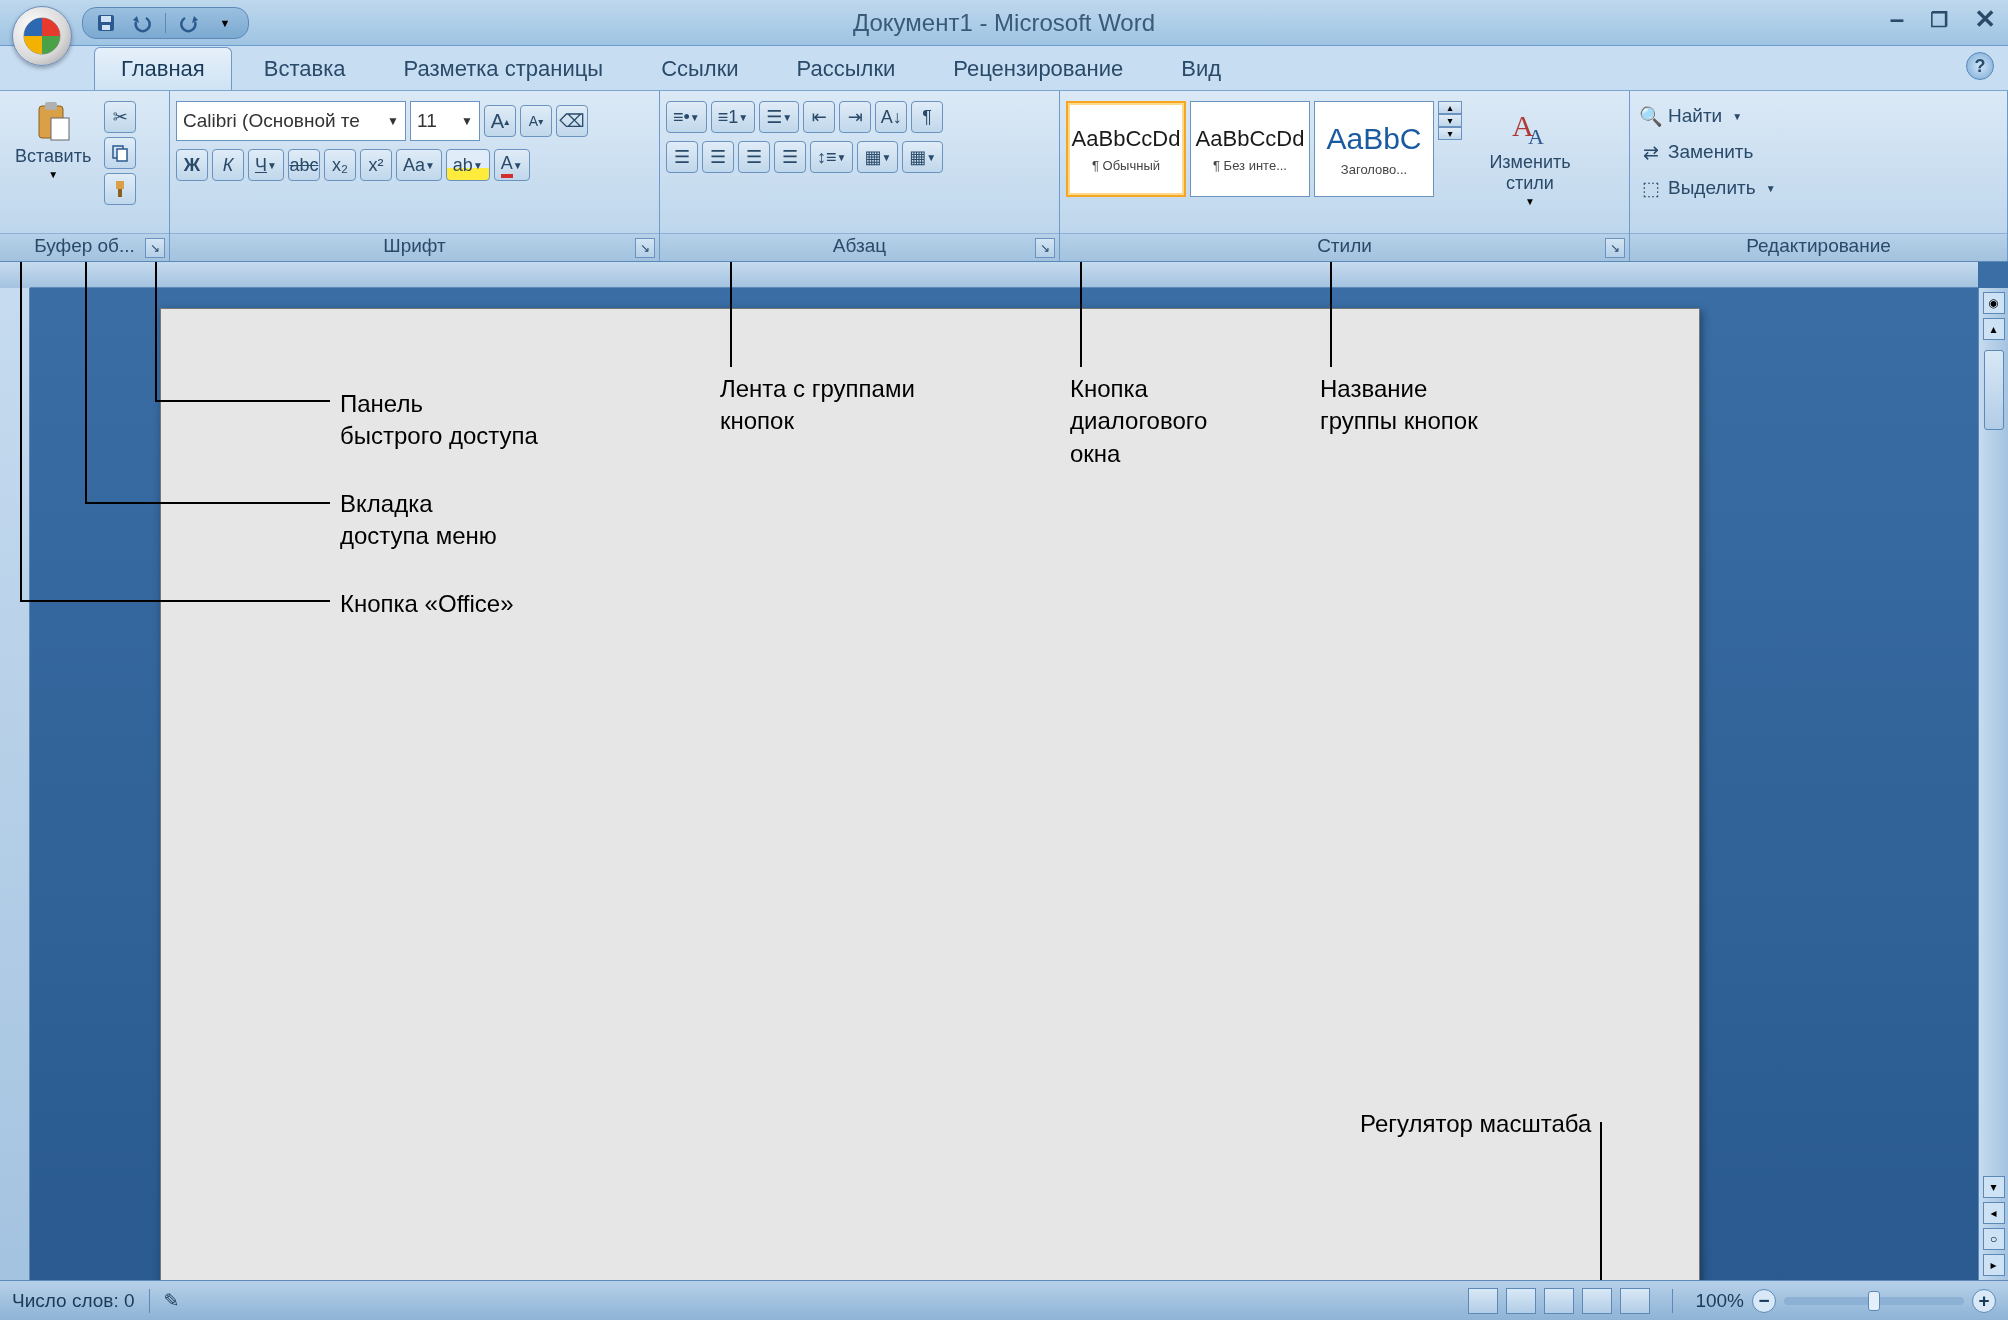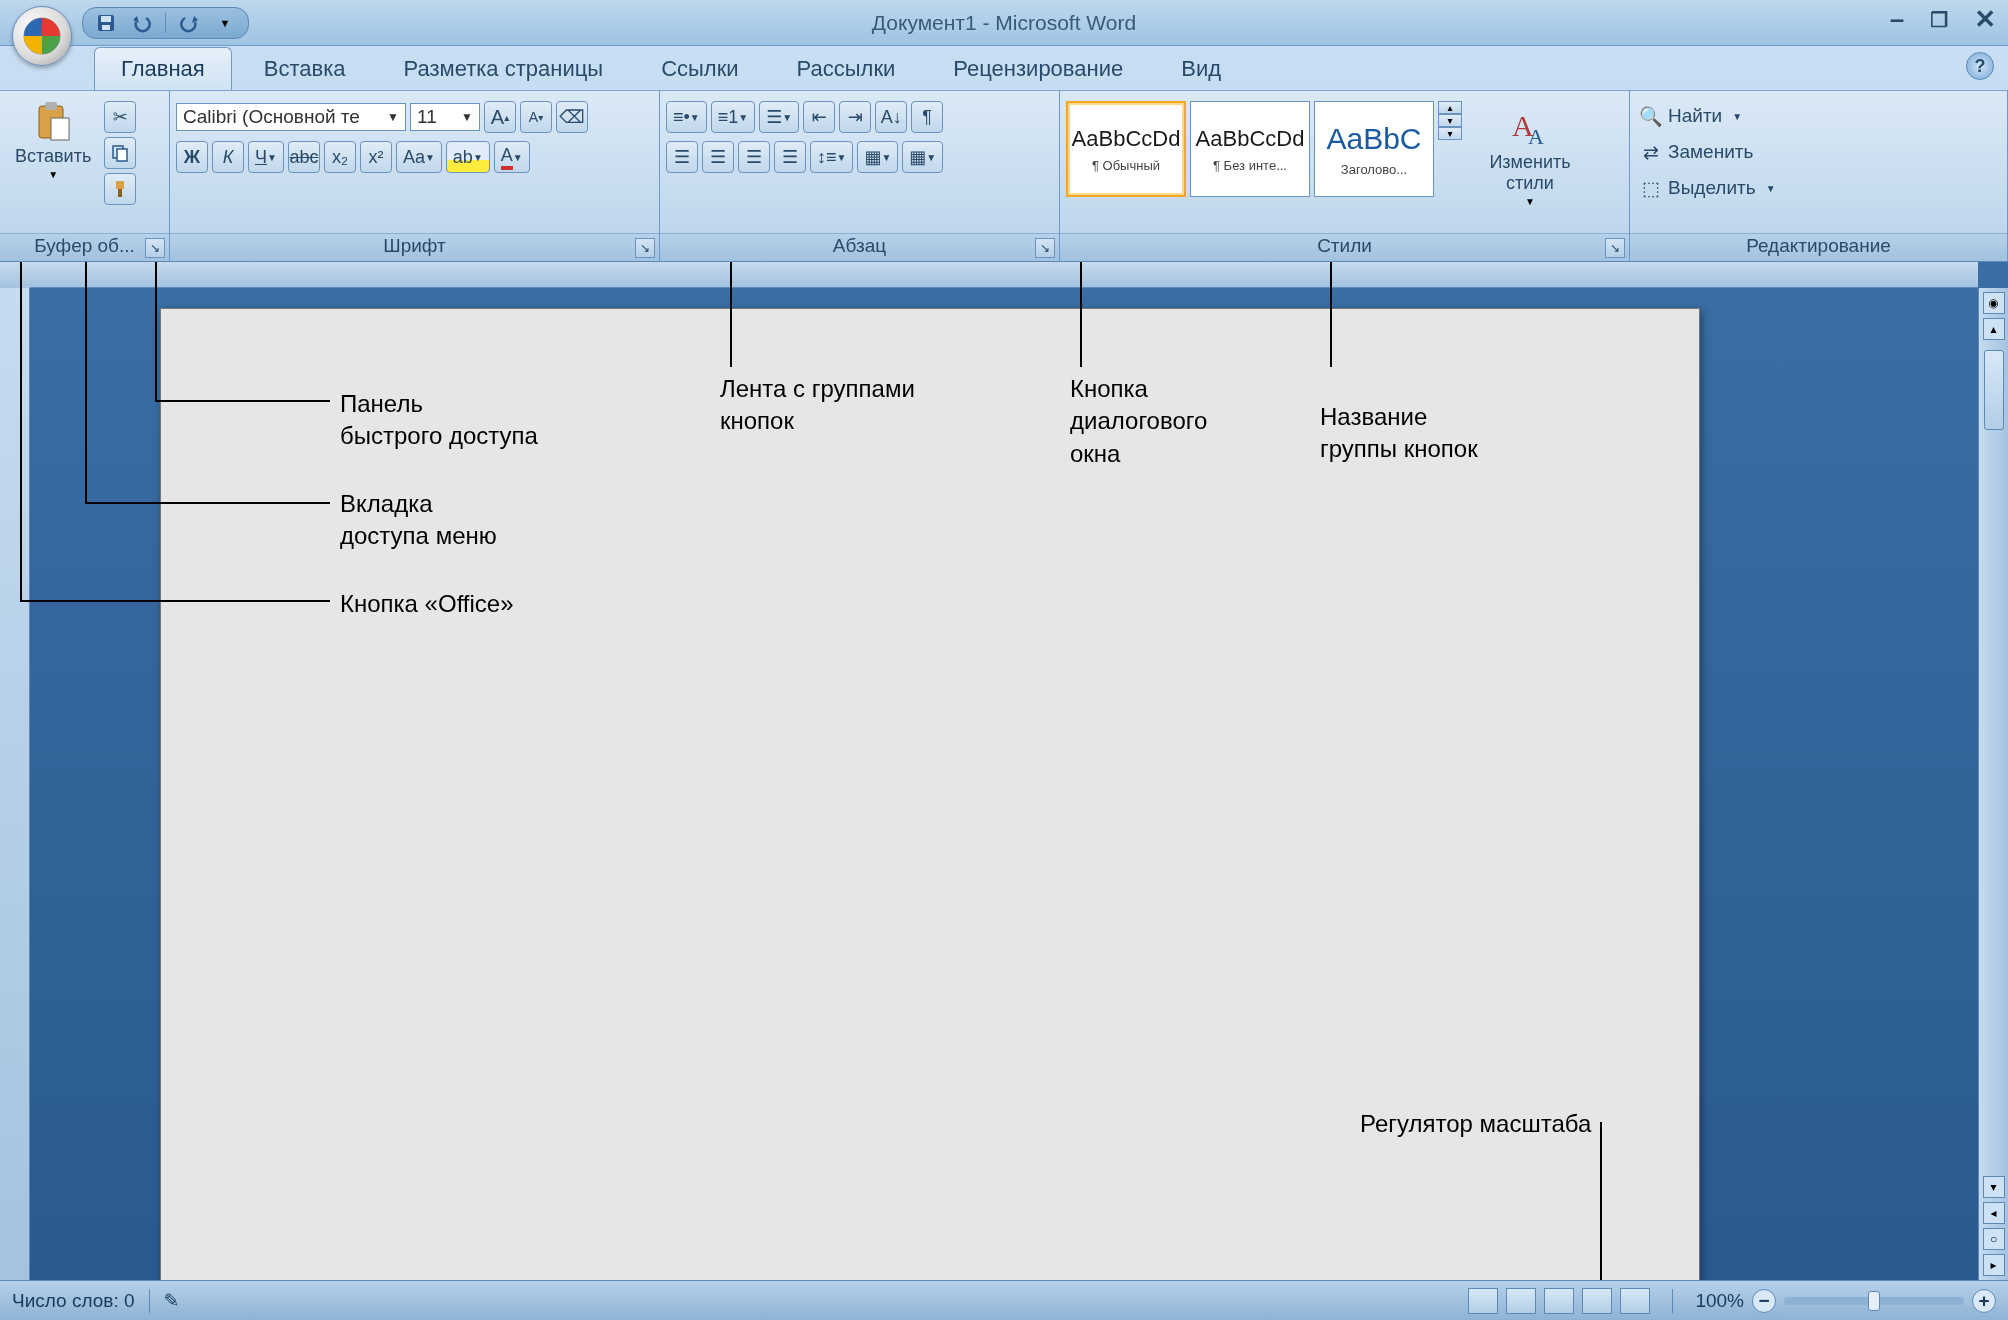--- a/index.html
+++ b/index.html
@@ -37,21 +37,21 @@
   margin-left: 82px;
   height: 32px; display: flex; align-items: center;
   background: linear-gradient(#9bc0e0,#7ba9d0);
   border: 1px solid #5c89b8; border-radius: 14px;
   padding: 0 10px; gap: 10px;
 }
 .qat-btn { width: 26px; height: 26px; display: flex; align-items: center; justify-content: center; cursor: pointer; }
 .qat-sep { width:1px; height:20px; background:#5c89b8; }
 .title-text {
   position: absolute; left: 50%; transform: translateX(-50%);
-  font-size: 21px; color: #3a5a7a;
+  font-size: 24px; color: #3a5a7a;
   white-space: nowrap;
 }
 .win-controls {
   position: absolute; right: 12px; top: 4px;
   display: flex; gap: 26px; align-items: center;
   font-size: 26px; color: #2a4a6a; font-weight: bold;
 }
 .win-controls span { cursor: pointer; font-family: Arial; }
 
 .tabs-strip {
@@ -125,21 +125,21 @@
   width: 32px; height: 32px; display: flex; align-items: center; justify-content: center;
   border: 1px solid #6a93bf; border-radius: 4px;
   background: linear-gradient(#e0ecf7,#c0d7eb);
   cursor: pointer; font-size: 18px; color: #2a4a6a;
 }
 .sm-btn.wide { width: auto; padding: 0 6px; }
 .row { display: flex; gap: 4px; align-items:center; }
 .col { display: flex; flex-direction: column; gap: 4px; }
 
 .combo {
-  height: 28px; border: 1px solid #6a93bf; background: #fff;
+  height: 40px; border: 1px solid #6a93bf; background: #fff;
   display: flex; align-items: center; padding: 0 6px;
   font-size: 19px; color: #333; text-align: right;
 }
 .combo .dd { margin-left: auto; font-size: 12px; }
 
 .style-item {
   width: 120px; height: 96px;
   border: 1px solid #6a93bf; background: #fff;
   display: flex; flex-direction: column; align-items: center; justify-content: center;
   cursor: pointer;
@@ -492,21 +492,21 @@
       <div class="anno" style="left:310px; top:100px; white-space:pre;">Панель
 быстрого доступа</div>
       <div class="anno" style="left:310px; top:200px; white-space:pre;">Вкладка
 доступа меню</div>
       <div class="anno" style="left:310px; top:300px;">Кнопка «Office»</div>
       <div class="anno" style="left:690px; top:85px; white-space:pre;">Лента с группами
 кнопок</div>
       <div class="anno" style="left:1040px; top:85px; white-space:pre;">Кнопка
 диалогового
 окна</div>
-      <div class="anno" style="left:1290px; top:85px; white-space:pre;margin-top:28px;">Название
+      <div class="anno" style="left:1290px; top:85px; white-space:pre;">Название
 группы кнопок</div>
       <div class="anno" style="left:1330px; top:820px;">Регулятор масштаба</div>
     </div>
 
     <div class="anno-line" style="left:155px; top:0; width:2px; height:138px;"></div>
     <div class="anno-line" style="left:155px; top:138px; width:175px; height:2px;"></div>
 
     <div class="anno-line" style="left:85px; top:0; width:2px; height:240px;"></div>
     <div class="anno-line" style="left:85px; top:240px; width:245px; height:2px;"></div>
 

